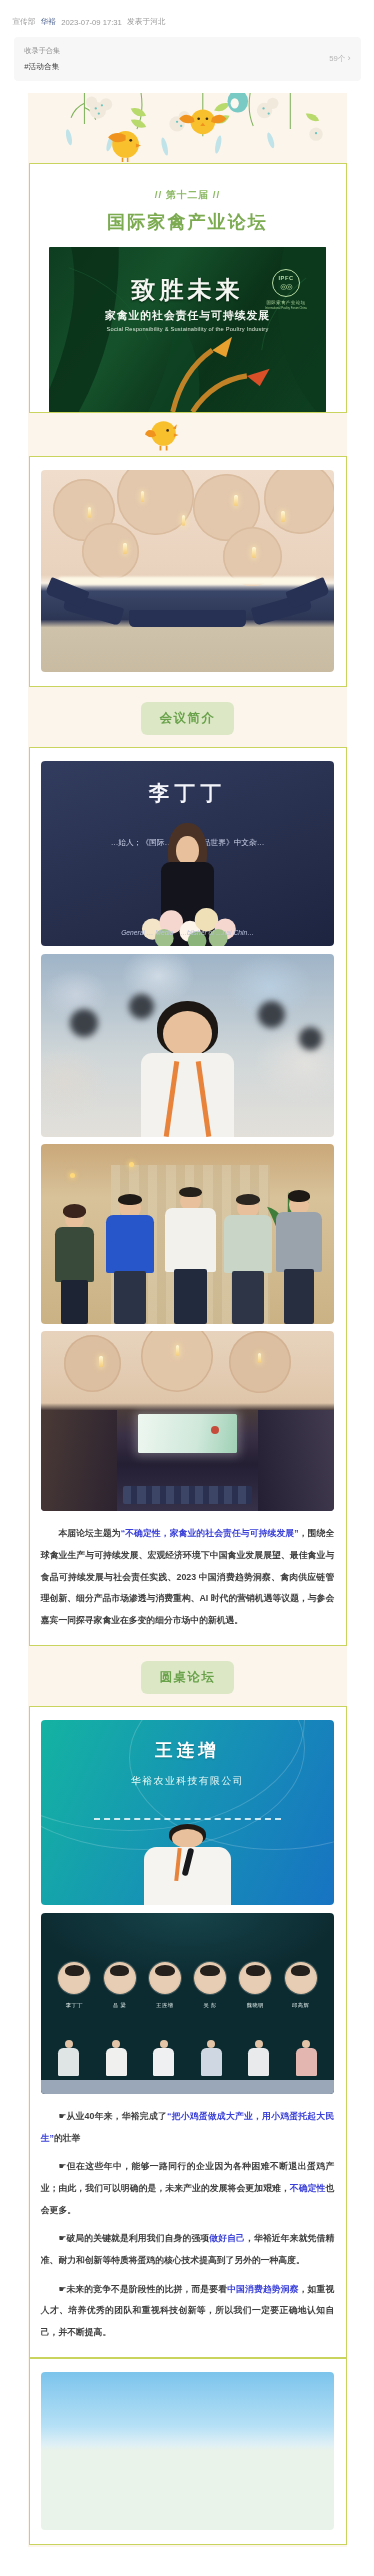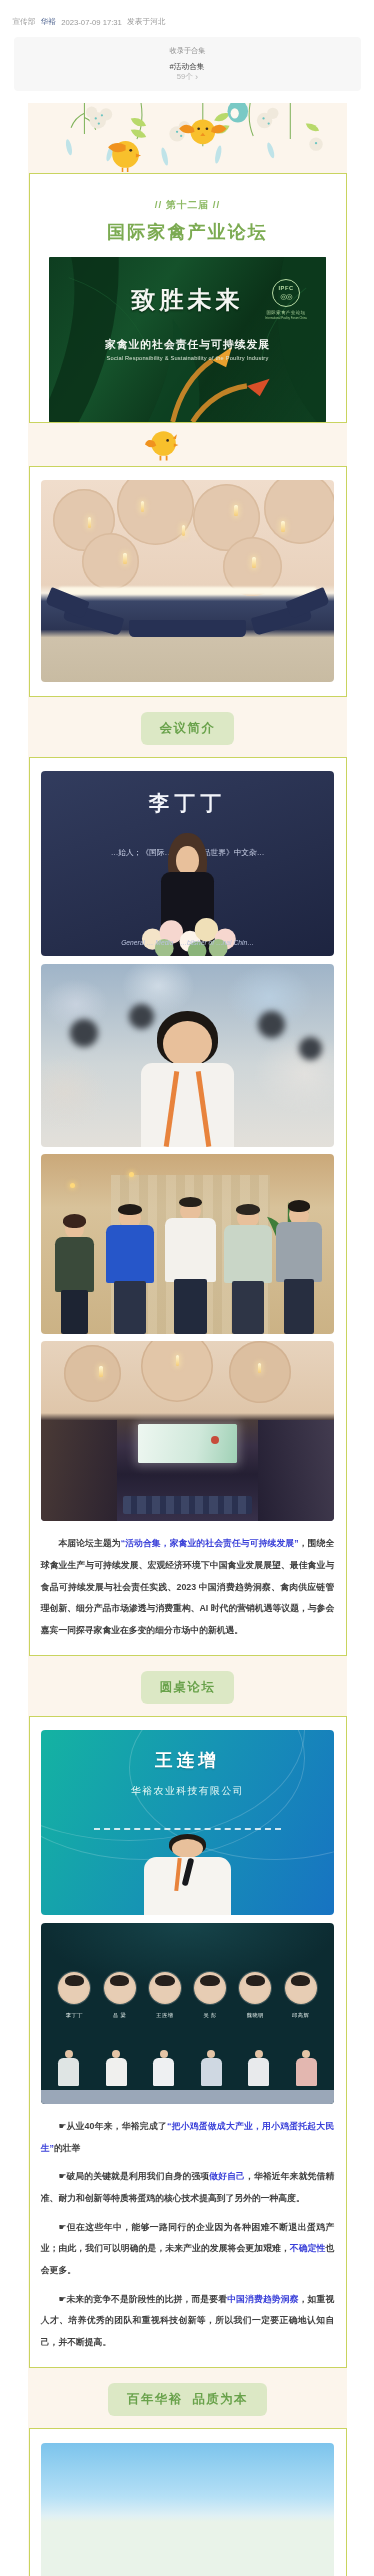--- a/index.html
+++ b/index.html
@@ -10,21 +10,21 @@
     color:#3f3f3f;
   }
   
   .hdr { padding:10.3px 12.4px 0; background:#fff; }
   .hdr h1 { font-size:11.3px; line-height:1.45; color:#2f2f2f; font-weight:700; }
   .byline { margin-top:7.2px; font-size:7.7px; color:#9a9a9a; display:flex; gap:5.2px; align-items:center; }
   .byline .acct { color:#576b95; font-weight:400; text-decoration:none; cursor:pointer; }
   
   .collection {
     margin:9.3px 14px 12.4px; background:#f7f7f7; border-radius:4.1px;
-    padding:8.8px 10.3px; display:flex; justify-content:space-between; align-items:center; cursor:pointer;flex-direction:column;
+    padding:8.8px 10.3px; display:flex; justify-content:space-between; align-items:center; cursor:pointer;
   }
   .col-label { font-size:7.2px; color:#8f8f8f; }
   .col-tag { font-size:7.7px; color:#444; margin-top:6.7px; }
   .col-right { font-size:7.7px; color:#b5b5b5; display:flex; align-items:center; gap:2.1px; }
   .col-right .chev { font-size:9.3px; line-height:1; }
   
   .content { width:319px; margin:0 auto; background:#fcf5ec; padding:0 0 2.1px; }
   .decor { display:block; width:88%; margin:0 auto; }
   
   .card {
@@ -49,21 +49,21 @@
   .forum-title { color:#7cab52; font-size:18px; font-weight:700; letter-spacing:2.1px; margin:7.2px 0 13.4px; }
   .poster {
     height:165px; margin:0 8.2px; position:relative; overflow:hidden; border-radius:1px;
     background:linear-gradient(125deg,#0e3d20 0%,#15522b 34%,#0b3319 62%,#11492666 100%),#0d3a1e;
     text-align:center; color:#fff;
   }
   .poster svg.leaves { position:absolute; inset:0; width:100%; height:100%; }
   .poster .ptxt { position:relative; z-index:2; }
   .p-head { font-size:24px; font-weight:700; letter-spacing:4.1px; margin-top:27px; color:#f4f6f2; text-shadow:0 1px 2.1px #06230f; }
   .p-head-en { font-family:"DejaVu Serif","Liberation Serif",serif; font-style:italic; font-size:13.4px; color:#e9efe6; margin-top:1px; }
-  .p-sub { font-size:10.8px; font-weight:700; letter-spacing:1px; margin-top:22px; color:#f4f6f2; }
+  .p-sub { font-size:10.8px; font-weight:700; letter-spacing:1px; margin-top:3px; color:#f4f6f2; }
   .p-sub-en { font-size:5.7px; color:#dfe8da; margin-top:3.1px; letter-spacing:0.2px; }
   .ipfc { position:absolute; top:21.6px; right:15.5px; z-index:3; width:49px; color:#b7dba4; }
   .ipfc .ring { width:28px; height:28px; border:1px solid #b7dba4; border-radius:50%; margin:0 auto; font-size:5.7px; font-weight:700; letter-spacing:0.5px; display:flex; flex-direction:column; align-items:center; justify-content:center; gap:1px; }
   .ipfc .swirl { font-size:7.7px; letter-spacing:-1px; }
   .ipfc .l1 { font-size:4.4px; margin-top:3.1px; letter-spacing:0.5px; }
   .ipfc .l2 { font-size:2.8px; margin-top:1px; color:#9fc98e; }
   
   .chick-div { height:43px; display:flex; align-items:center; padding-left:116px; }
   
   .ph-ballroom { height:202px; background:linear-gradient(#f0ddcc 0%,#e9d2bd 52%,#f7efe2 56%,#3a4668 60%,#2c3554 74%,#cfc2ab 78%,#c8bba2 100%); }
@@ -363,21 +363,21 @@
       <div class="lamp" style="position:absolute;left:20%;top:14%;width:3.1px;height:10.3px;background:linear-gradient(#fff8d8,#f5cd7a);border-radius:1.5px;box-shadow:0 0 5.2px 2.1px #ffe9a877;"></div>
       <div class="lamp" style="position:absolute;left:46%;top:8%;width:3.1px;height:10.3px;background:linear-gradient(#fff8d8,#f5cd7a);border-radius:1.5px;box-shadow:0 0 5.2px 2.1px #ffe9a877;"></div>
       <div class="lamp" style="position:absolute;left:74%;top:12%;width:3.1px;height:10.3px;background:linear-gradient(#fff8d8,#f5cd7a);border-radius:1.5px;box-shadow:0 0 5.2px 2.1px #ffe9a877;"></div>
       <div class="screen">
           <div class="dot"></div>
         </div>
       <div style="position:absolute;left:0;top:44%;width:26%;bottom:0;background:linear-gradient(100deg,#4a3a36,#2c2330);"></div>
       <div style="position:absolute;right:0;top:44%;width:26%;bottom:0;background:linear-gradient(-100deg,#433c50,#241f33);"></div>
       <div style="position:absolute;left:28%;bottom:4%;width:44%;height:10%;background:repeating-linear-gradient(90deg,#3c4565 0 8.2px,#2a3150 8.2px 14.4px);border-radius:2.1px;"></div>
     </div>
-    <p class="para"><span class="seg-normal">本届论坛主题为</span><span class="seg-blue">“活动合集，家禽业的社会责任与可持续发展”</span><span class="seg-normal">，围绕全球禽业生产与可持续发展、宏观经济环境下中国禽业发展展望、最佳禽业与食品可持续发展与社会责任实践、2023 中国消费趋势洞察、禽肉供应链管理创新、细分产品市场渗透与消费重构、AI 时代的营销机遇等议题，与参会嘉宾一同探寻家禽业在多变的细分市场中的新机遇。</span></p>
+    <p class="para"><span class="seg-normal">本届论坛主题为</span><span class="seg-blue">“不确定性，家禽业的社会责任与可持续发展”</span><span class="seg-normal">，围绕全球禽业生产与可持续发展、宏观经济环境下中国禽业发展展望、最佳禽业与食品可持续发展与社会责任实践、2023 中国消费趋势洞察、禽肉供应链管理创新、细分产品市场渗透与消费重构、AI 时代的营销机遇等议题，与参会嘉宾一同探寻家禽业在多变的细分市场中的新机遇。</span></p>
   </section>
 
   <div class="btn-wrap">
     <div class="green-btn">圆桌论坛</div>
   </div>
 
   <section class="card pad">
     <div class="photo ph-wang">
       <div class="arc" style="left:-30%;top:-60%;width:120%;height:120%;"></div>
       <div class="arc" style="left:-20%;top:-40%;width:110%;height:110%;"></div>
@@ -414,28 +414,25 @@
         <div class="fig"></div>
           <div class="fig" style="background:#f0f0ee;"></div>
           <div class="fig" style="background:#eef0f2;"></div>
         <div class="fig" style="background:#cfd8e2;"></div>
           <div class="fig" style="background:#e8eaec;"></div>
           <div class="fig" style="background:#e3b7b0;"></div>
       </div>
       <div class="stage"></div>
     </div>
     <p class="para"><span class="seg-normal">☛从业40年来，华裕完成了</span><span class="seg-blue">“把小鸡蛋做成大产业，用小鸡蛋托起大民生”</span><span class="seg-normal">的壮举</span></p>
+    <p class="para"><span class="seg-normal">☛但在这些年中，能够一路同行的企业因为各种困难不断退出蛋鸡产业；由此，我们可以明确的是，未来产业的发展将会更加艰难，</span><span class="seg-blue">不确定性</span><span class="seg-normal">也会更多。</span></p>
     <p class="para"><span class="seg-normal">☛破局的关键就是利用我们自身的强项</span><span class="seg-blue">做好自己</span><span class="seg-normal">，华裕近年来就凭借精准、耐力和创新等特质将蛋鸡的核心技术提高到了另外的一种高度。</span></p>
-    <p class="para"><span class="seg-normal">☛但在这些年中，能够一路同行的企业因为各种困难不断退出蛋鸡产业；由此，我们可以明确的是，未来产业的发展将会更加艰难，</span><span class="seg-blue">不确定性</span><span class="seg-normal">也会更多。</span></p>
     <p class="para"><span class="seg-normal">☛未来的竞争不是阶段性的比拼，而是要看</span><span class="seg-blue">中国消费趋势洞察</span><span class="seg-normal">，如重视人才、培养优秀的团队和重视科技创新等，所以我们一定要正确地认知自己，并不断提高。</span></p>
   </section>
 
-  <div class="btn-wrap">
-    <div class="green-btn">百年华裕  品质为本</div>
-  </div>
 
   <section class="card pad">
     <div class="photo ph-gate">
       
       
       
       
       
       
       

